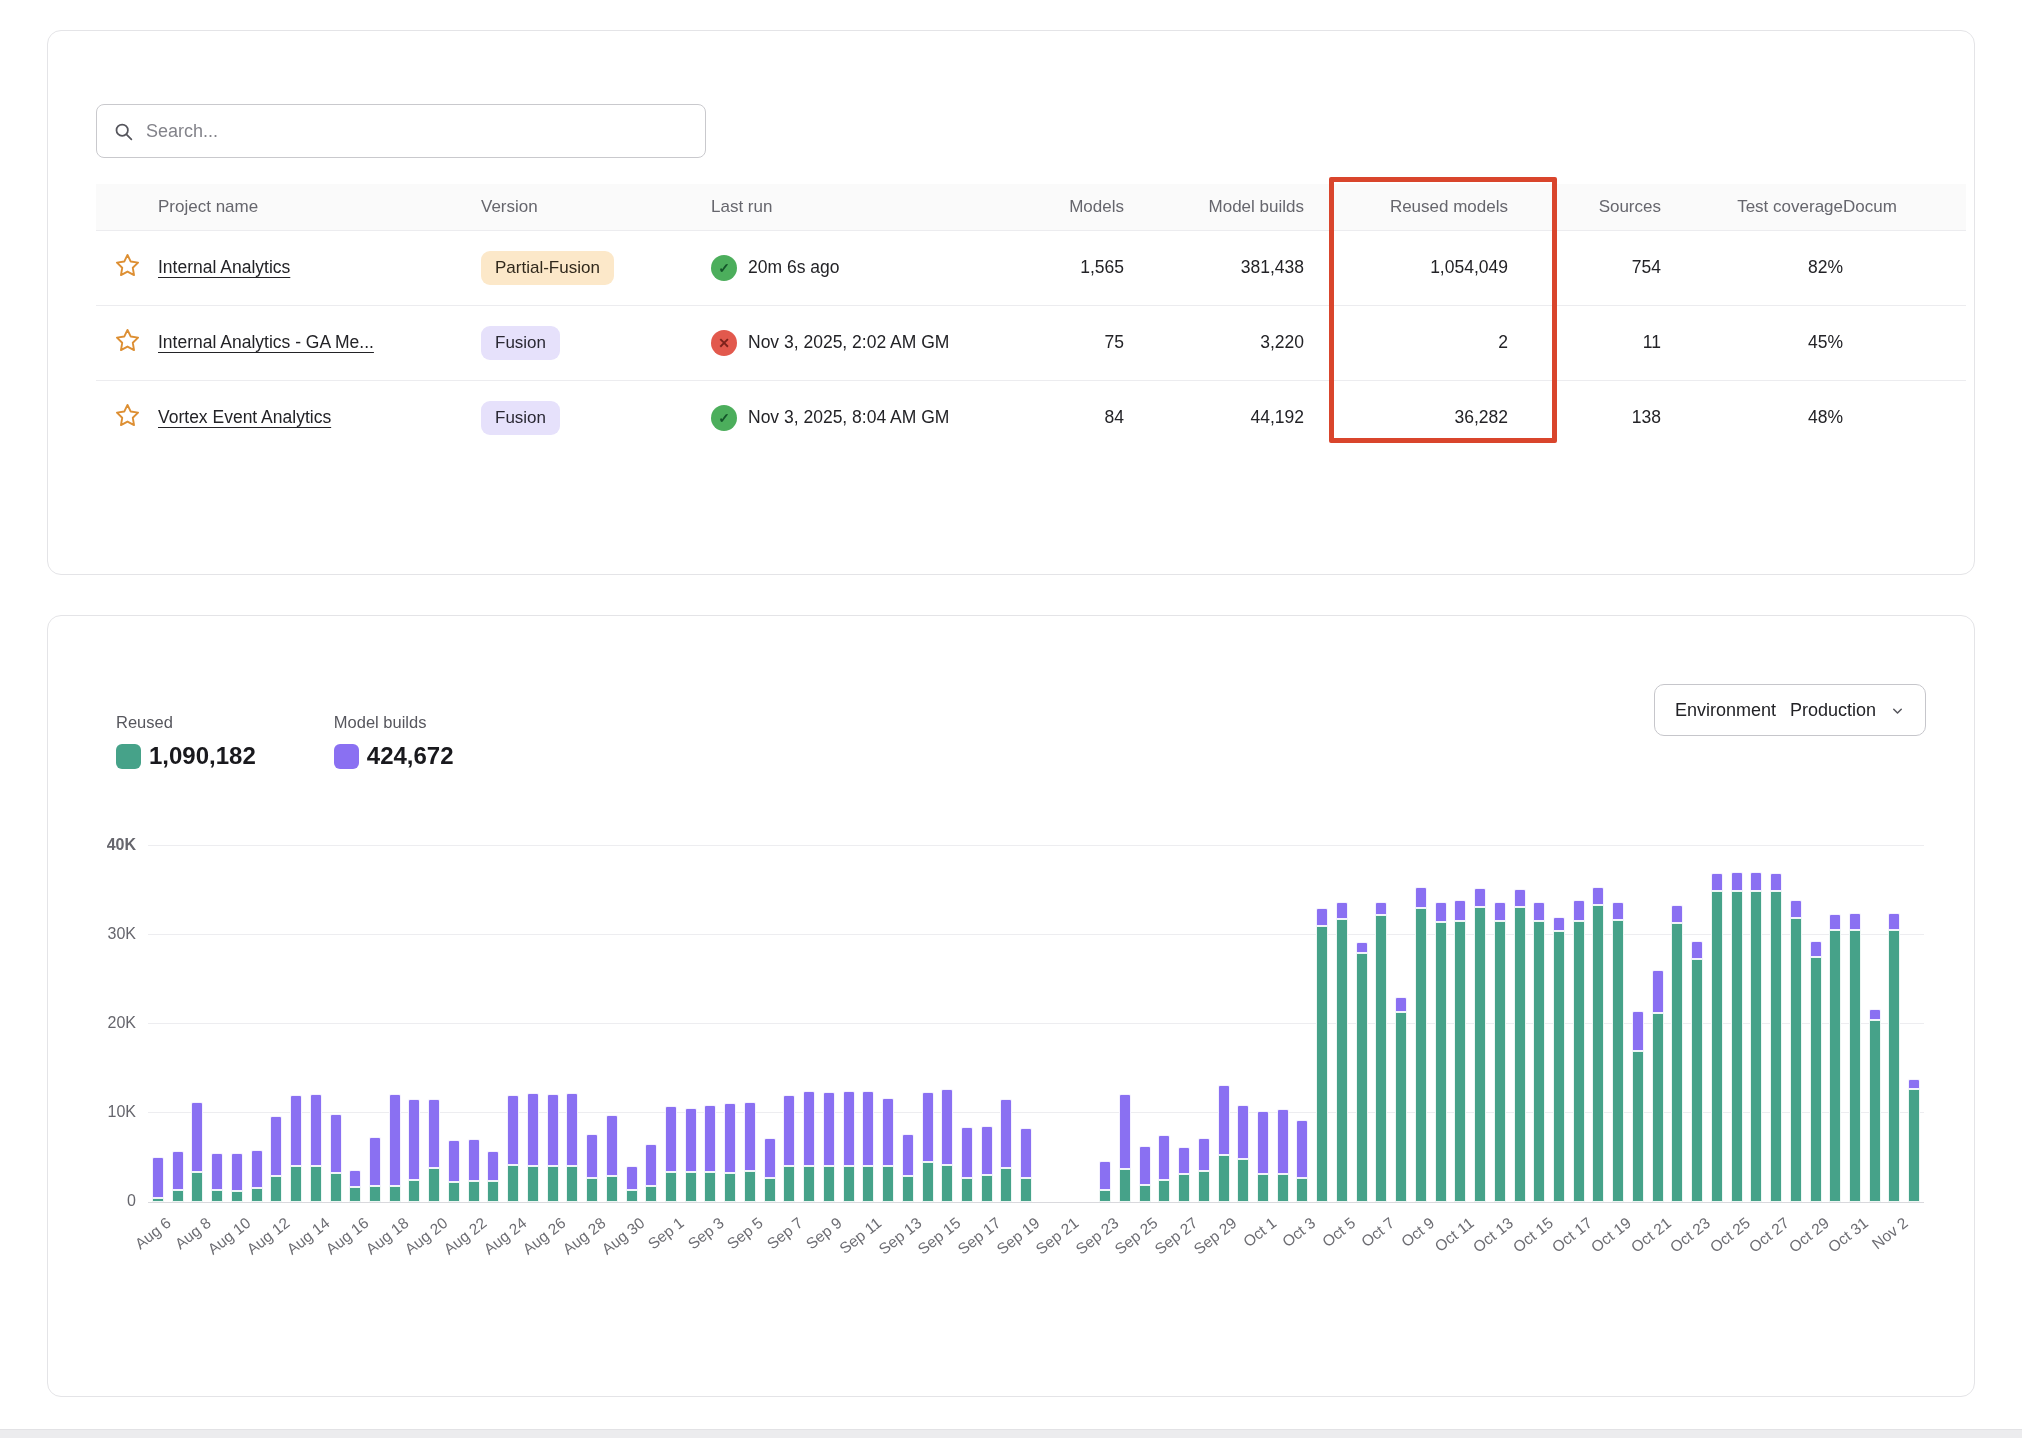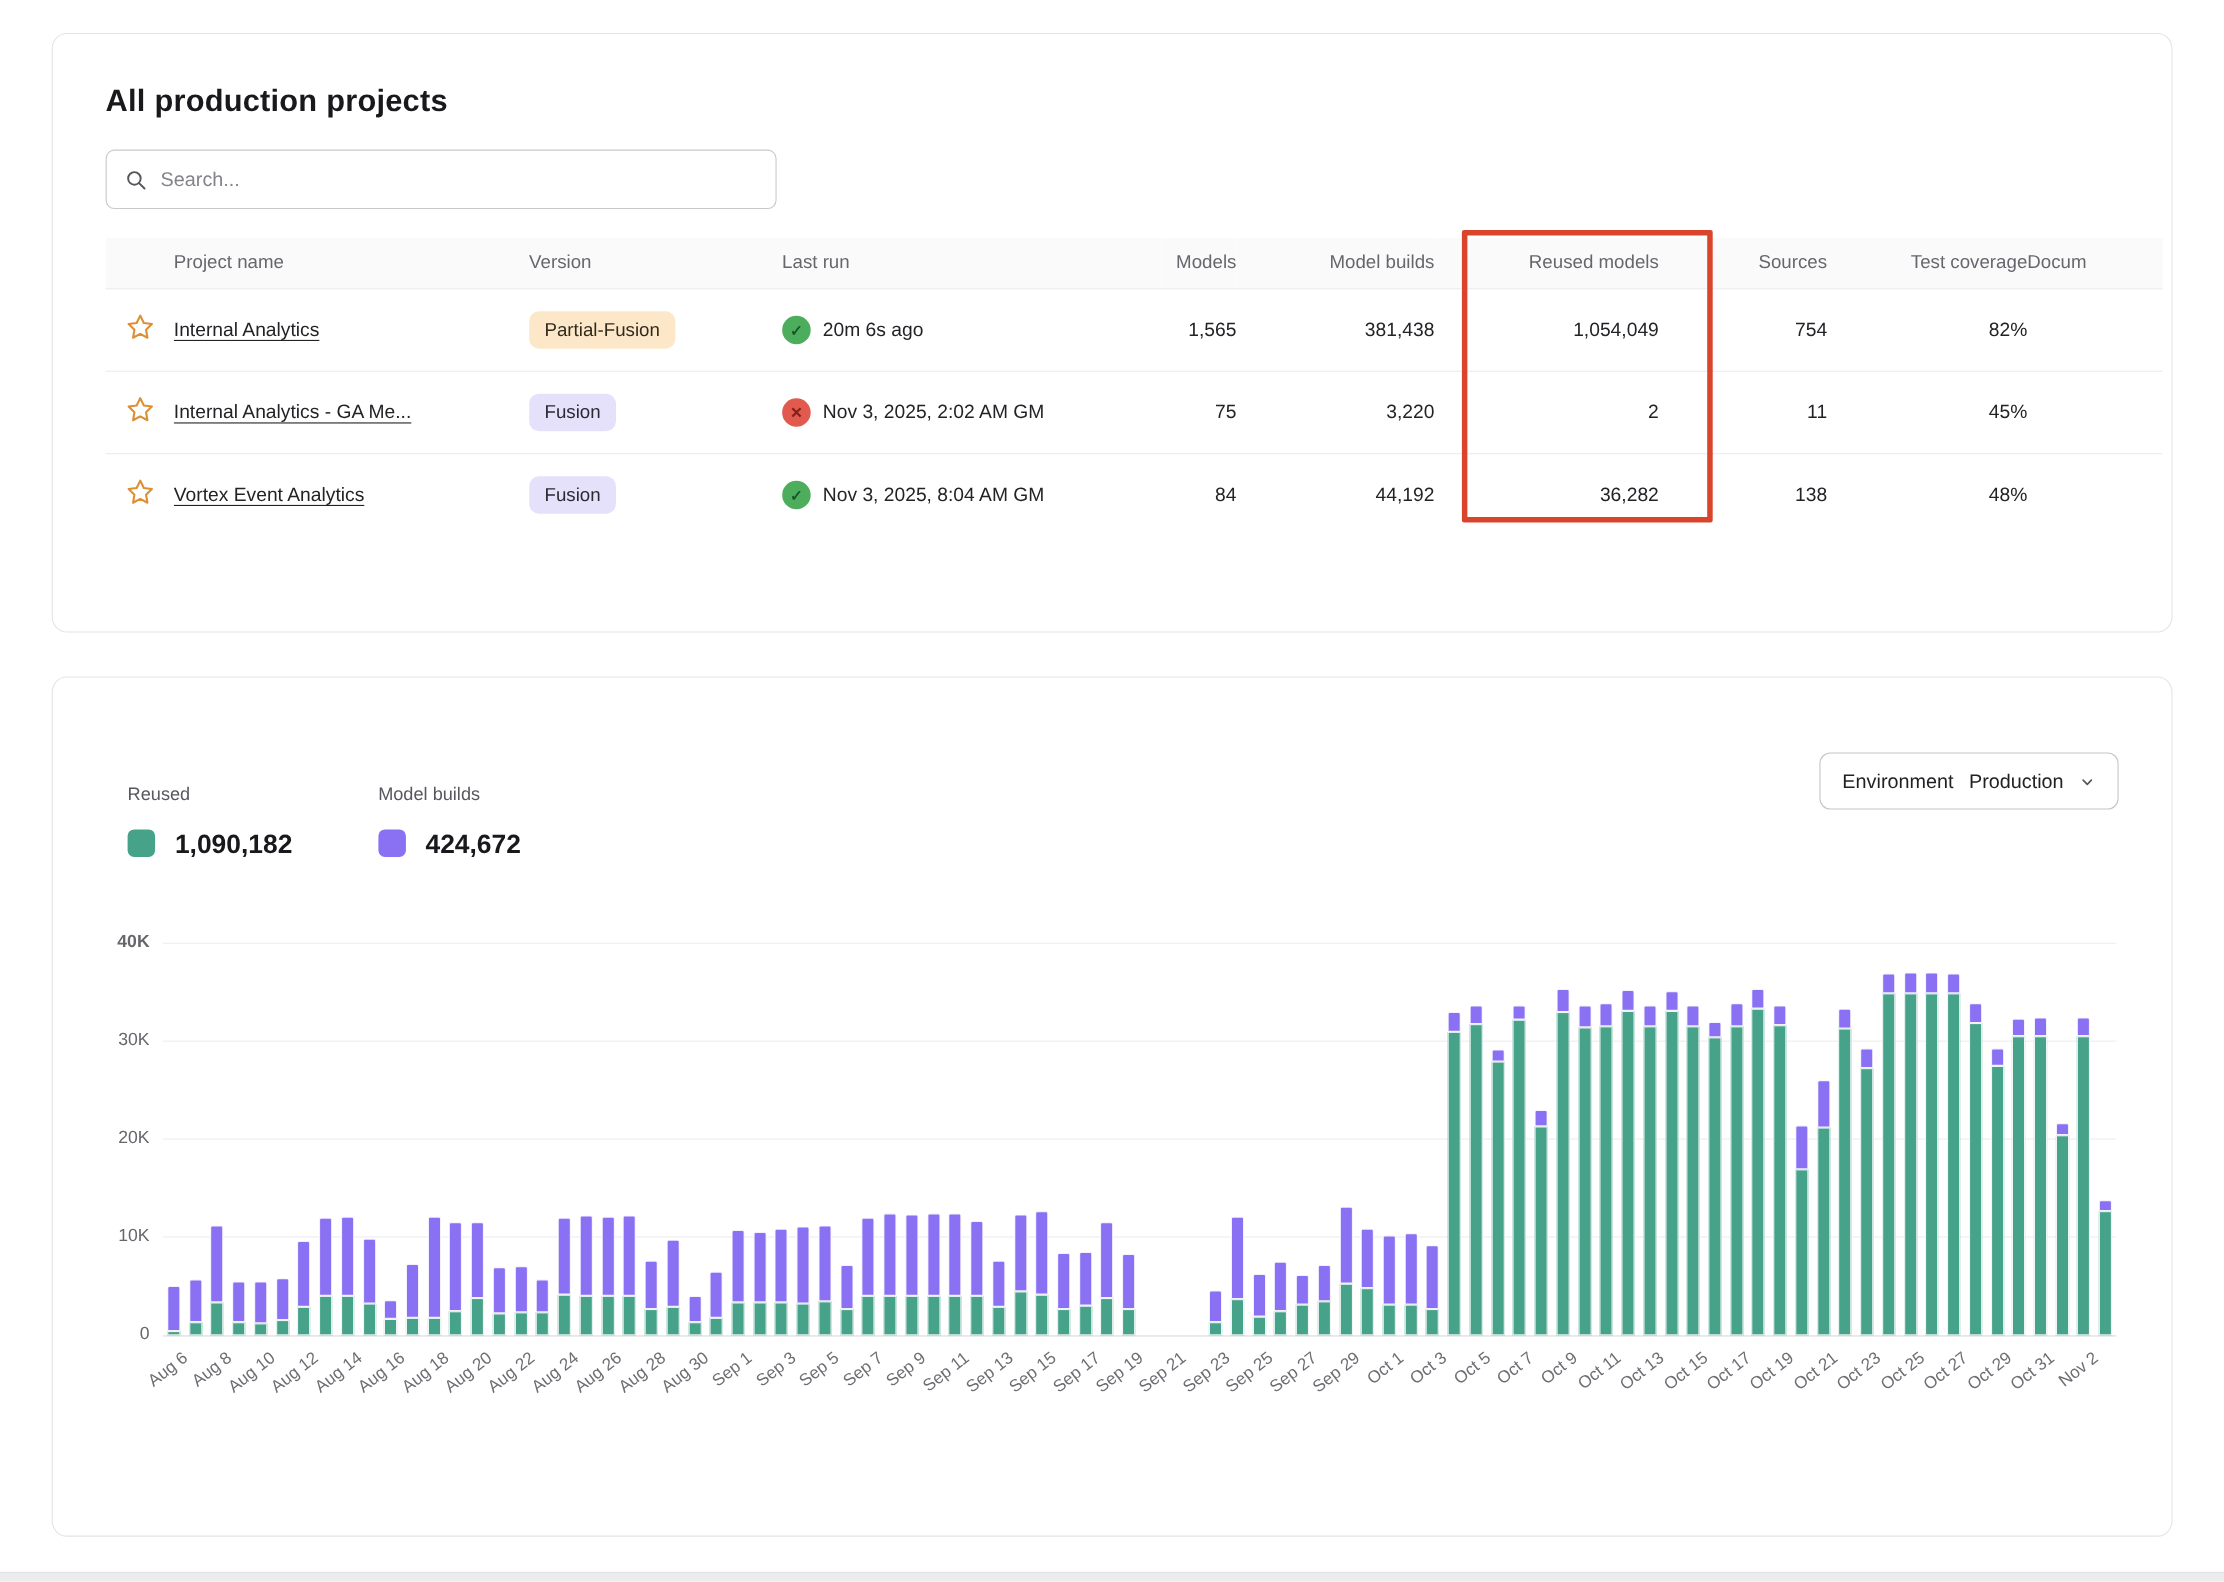--- a/index.html
+++ b/index.html
@@ -60,21 +60,21 @@
 
   
   .env-select {
     position:absolute; right:48px; top:68px; height:52px; border:1.5px solid #c6c6cb;
     border-radius:10px; display:flex; align-items:center; gap:14px; padding:0 20px;
     font-size:18px; color:#222226; cursor:pointer; background:#fff;
   }
   .env-select .env-val { font-weight:500; }
   .legend-row { display:flex; gap:78px; margin-top:52px; margin-left:20px; }
   .legend-item .lg-label { font-size:16.5px; color:#57575e; }
-  .legend-item .lg-line { display:flex; align-items:flex-start; gap:18px; margin-top:22px; }
+  .legend-item .lg-line { display:flex; align-items:center; gap:8px; margin-top:10px; }
   .lg-swatch { width:25px; height:25px; border-radius:6px; }
   .lg-value { font-size:24px; font-weight:700; color:#19191d; }
 
   
   .chart { position:relative; margin-top:76px; height:480px; }
   .plot { position:absolute; left:52px; right:2px; top:0; height:356px; }
   .gridline { position:absolute; left:0; right:0; height:1px; background:#ededf0; }
   .gridline.zero { background:#d9d9dd; }
   .ylab { position:absolute; left:0; width:40px; text-align:right; font-size:16px; color:#66666d; }
   .bar-seg { position:absolute; border:1px solid rgba(255,255,255,.9); }
@@ -82,21 +82,20 @@
   .xtick span {
     position:absolute; right:0; top:0; white-space:nowrap; font-size:15.5px; color:#6d6d73;
     transform:rotate(-38deg); transform-origin:100% 0;
   }
   .bottom-strip { position:absolute; left:0; right:0; bottom:0; height:9px; background:#ececee; border-top:1px solid #e2e2e5; }
 </style>
 </head>
 <body>
 
 <section class="card" id="projects-card">
-  <h2 class="card-title">All production projects</h2>
 
   <div class="search-box">
     <svg width="21" height="21" viewBox="0 0 24 24" fill="none" stroke="#55555c" stroke-width="2" stroke-linecap="round">
       <circle cx="10.5" cy="10.5" r="6.5"></circle>
         <line x1="15.6" y1="15.6" x2="21" y2="21"></line>
     </svg>
     <input type="text" placeholder="Search..." style="">
   </div>
 
   <div class="tablewrap">

